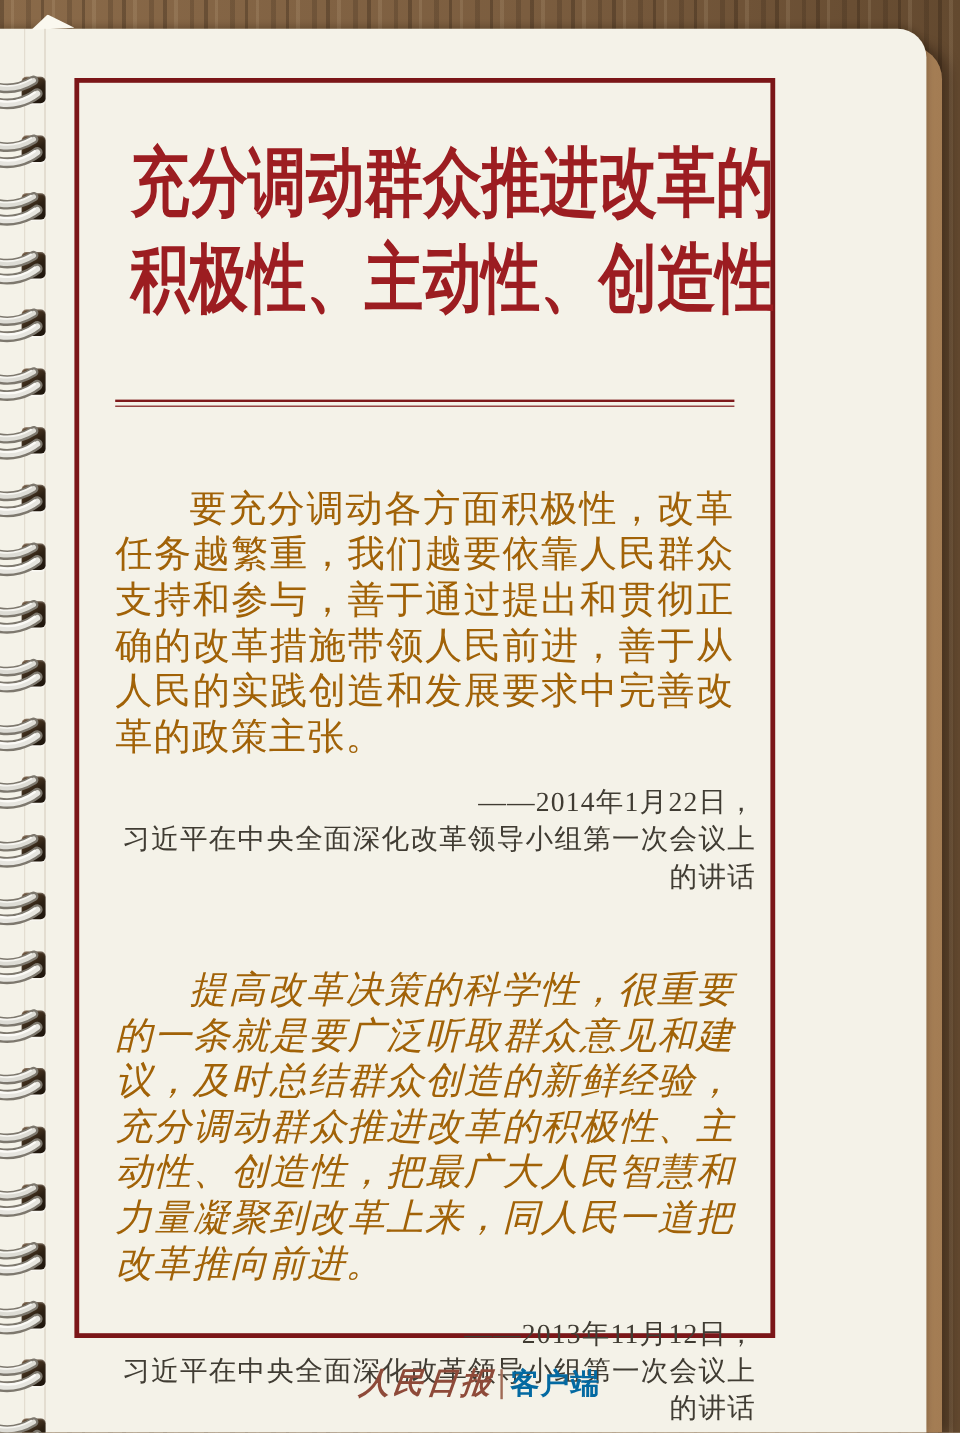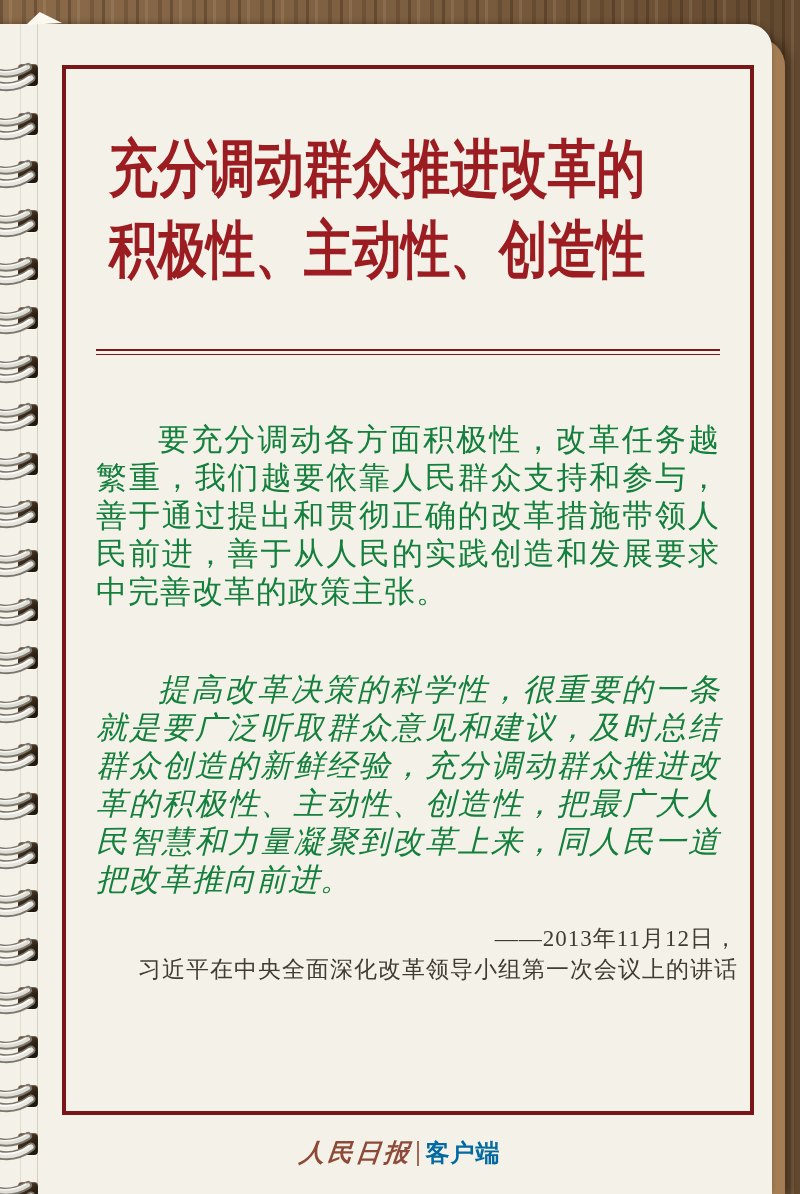--- a/index.html
+++ b/index.html
@@ -30,40 +30,40 @@
   }
   .corner-fold{
     position:absolute;left:26px;top:-12px;width:36px;height:13px;
     background:#faf8ef;
     clip-path:polygon(0% 100%, 38% 0%, 100% 85%);
   }
   .margin-line-a{position:absolute;left:20px;top:0;bottom:0;width:1px;background:rgba(150,130,100,.18);}
   .margin-line-b{position:absolute;left:37px;top:0;bottom:0;width:1px;background:rgba(150,130,100,.30);}
   
   .frame{
-    position:absolute;left:62px;top:41px;width:692px;height:1050px;
+    position:absolute;left:62px;top:41px;width:584px;height:1050px;
     border:4px solid #7b1618;box-sizing:border-box;
-    padding:16px 30px;
+    padding:0 30px;
   }
   .title{
     margin:44px 0 0 0;padding-left:14px;
     font-family:"Liberation Sans", sans-serif;
     font-weight:900;color:#9c1d21;
     font-size:53px;line-height:68px;letter-spacing:0px;
     transform:scale(.92,1.18);transform-origin:left top;
   }
   .title .tline{display:block;white-space:nowrap;}
   .divider{
     margin:84px 0 0 0;height:3px;
     border-top:2px solid #7e191b;border-bottom:1px solid #7e191b;
   }
   .qtext{
     margin:66px 0 0 0;
     font-size:31px;line-height:38px;letter-spacing:1px;
-    color:#15803d;text-align:justify;text-indent:2em;
+    color:#a16207;text-align:justify;text-indent:2em;
   }
   .quote2 .qtext{margin-top:60px;font-style:italic;}
   .attr{
     margin:20px -18px 0 0;
     font-size:23px;line-height:31px;letter-spacing:1px;
     color:#403c33;text-align:right;
   }
   .quote2 .attr{margin-top:24px;}
   
   .brand{
@@ -107,20 +107,24 @@
     <div class="frame">
       <h1 class="title">
         <span class="tline">充分调动群众推进改革的</span>
         <span class="tline">积极性、主动性、创造性</span>
       </h1>
 
       <div class="divider"></div>
 
       <section class="quote quote1">
         <p class="qtext">要充分调动各方面积极性，改革任务越繁重，我们越要依靠人民群众支持和参与，善于通过提出和贯彻正确的改革措施带领人民前进，善于从人民的实践创造和发展要求中完善改革的政策主张。</p>
+        <div class="attr">
+          <div>——2014年1月22日，</div>
+          <div>习近平在中央全面深化改革领导小组第一次会议上的讲话</div>
+        </div>
       </section>
 
       <section class="quote quote2">
         <p class="qtext">提高改革决策的科学性，很重要的一条就是要广泛听取群众意见和建议，及时总结群众创造的新鲜经验，充分调动群众推进改革的积极性、主动性、创造性，把最广大人民智慧和力量凝聚到改革上来，同人民一道把改革推向前进。</p>
         <div class="attr">
           <div>——2013年11月12日，</div>
           <div>习近平在中央全面深化改革领导小组第一次会议上的讲话</div>
         </div>
       </section>
     </div>

